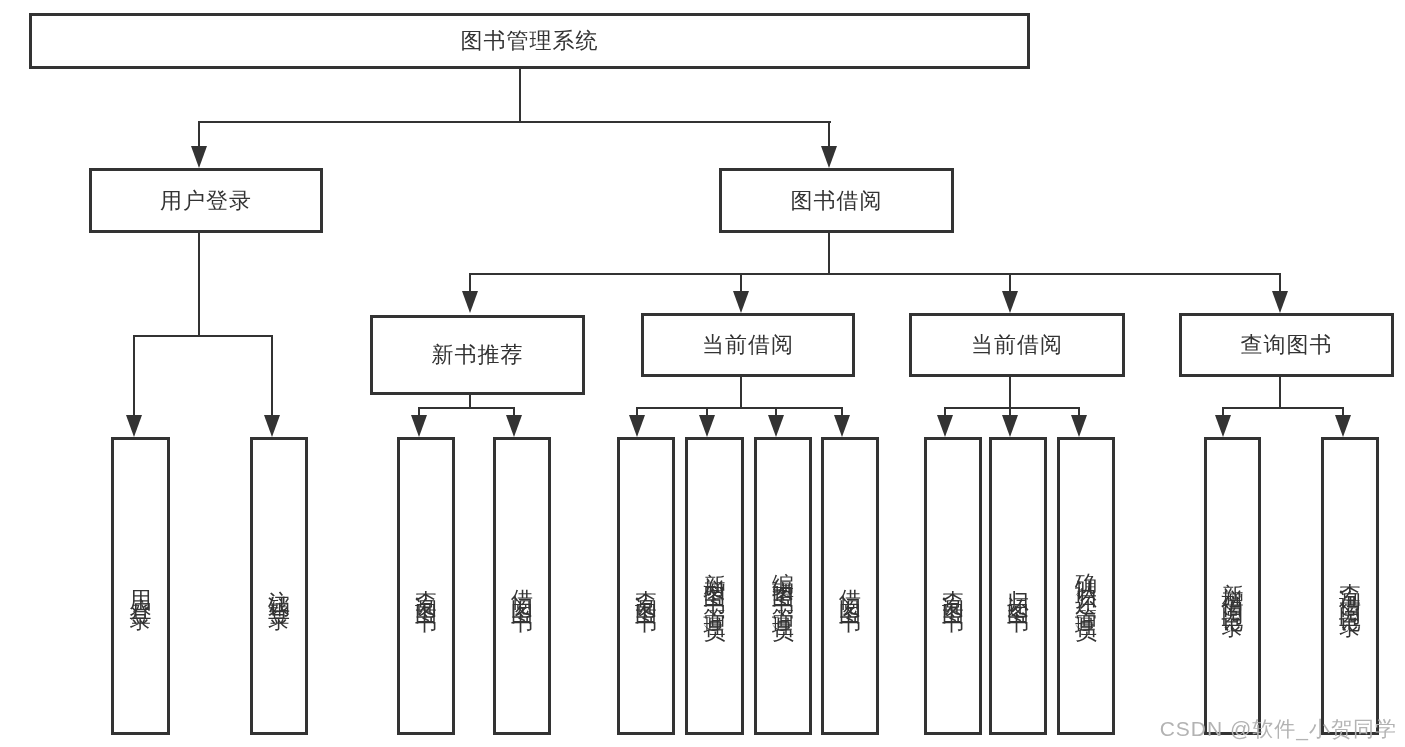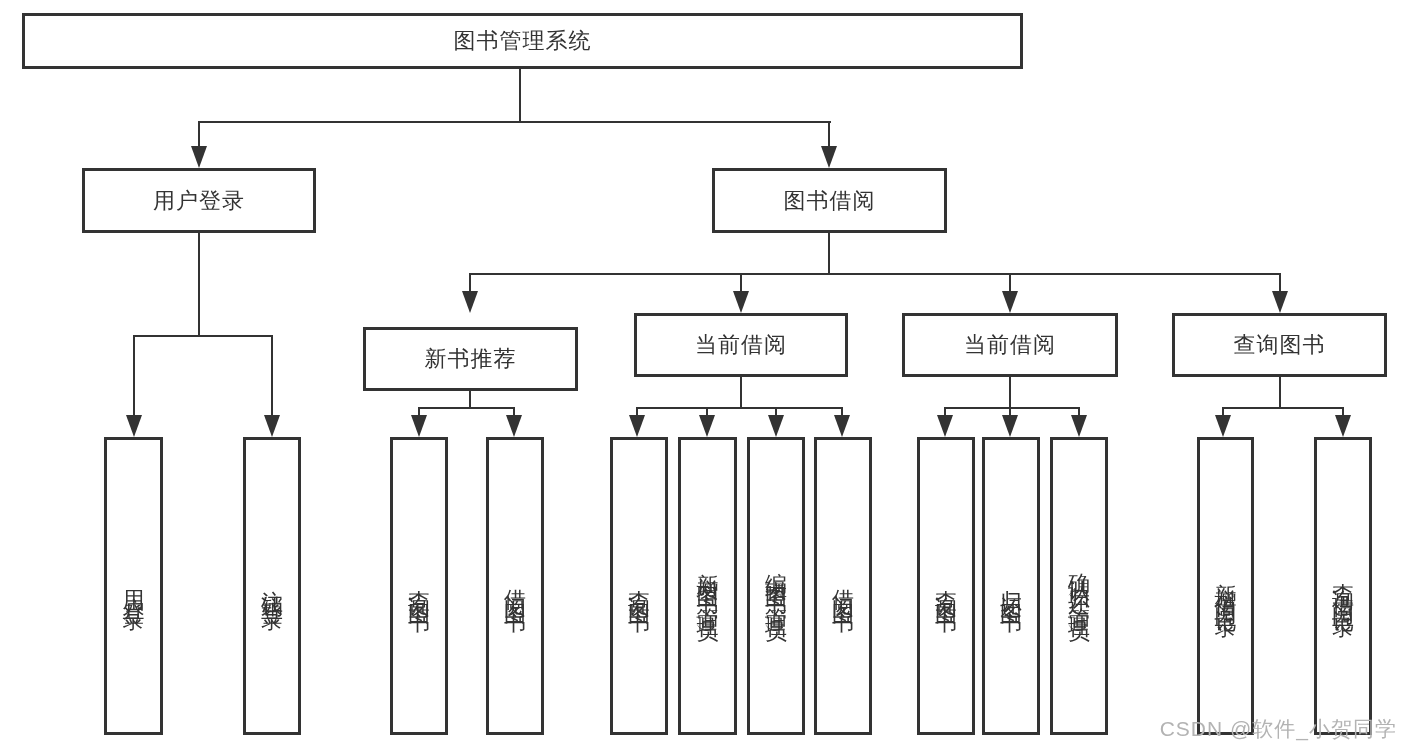--- a/index.html
+++ b/index.html
@@ -16,20 +16,21 @@
     box-sizing: border-box;
     border: 3px solid #333333;
     background: #ffffff;
     color: #333333;
     display: flex;
     align-items: center;
     justify-content: center;
     font-size: 22px;
     letter-spacing: 1px;
     z-index: 2;
+    margin-left: 7px;
   }
   .vnode { z-index: 2; }
   .vnode span {
     writing-mode: vertical-rl;
     text-orientation: mixed;
     letter-spacing: 7px;
     line-height: 1;
     white-space: nowrap;
   }
   .line {
@@ -91,21 +92,21 @@
   <div class="line" style="left:469px; top:273px; width:812px; height:2px;"></div>
   <div class="line" style="left:469px; top:273px; width:2px; height:22px;"></div>
   <div class="arrow" style="left:462px; top:291px;"></div>
   <div class="line" style="left:740px; top:273px; width:2px; height:22px;"></div>
   <div class="arrow" style="left:733px; top:291px;"></div>
   <div class="line" style="left:1009px; top:273px; width:2px; height:22px;"></div>
   <div class="arrow" style="left:1002px; top:291px;"></div>
   <div class="line" style="left:1279px; top:273px; width:2px; height:22px;"></div>
   <div class="arrow" style="left:1272px; top:291px;"></div>
 
-  <div class="node" style="left:363px; top:327px; width:215px; height:64px;">
+  <div class="node" style="left:363px; top:315px; width:215px; height:80px;">
     <span>新书推荐</span>
   </div>
   <div class="node" style="left:634px; top:313px; width:214px; height:64px;">
     <span>当前借阅</span>
   </div>
   <div class="node" style="left:902px; top:313px; width:216px; height:64px;">
     <span>当前借阅</span>
   </div>
   <div class="node" style="left:1172px; top:313px; width:215px; height:64px;">
     <span>查询图书</span>

